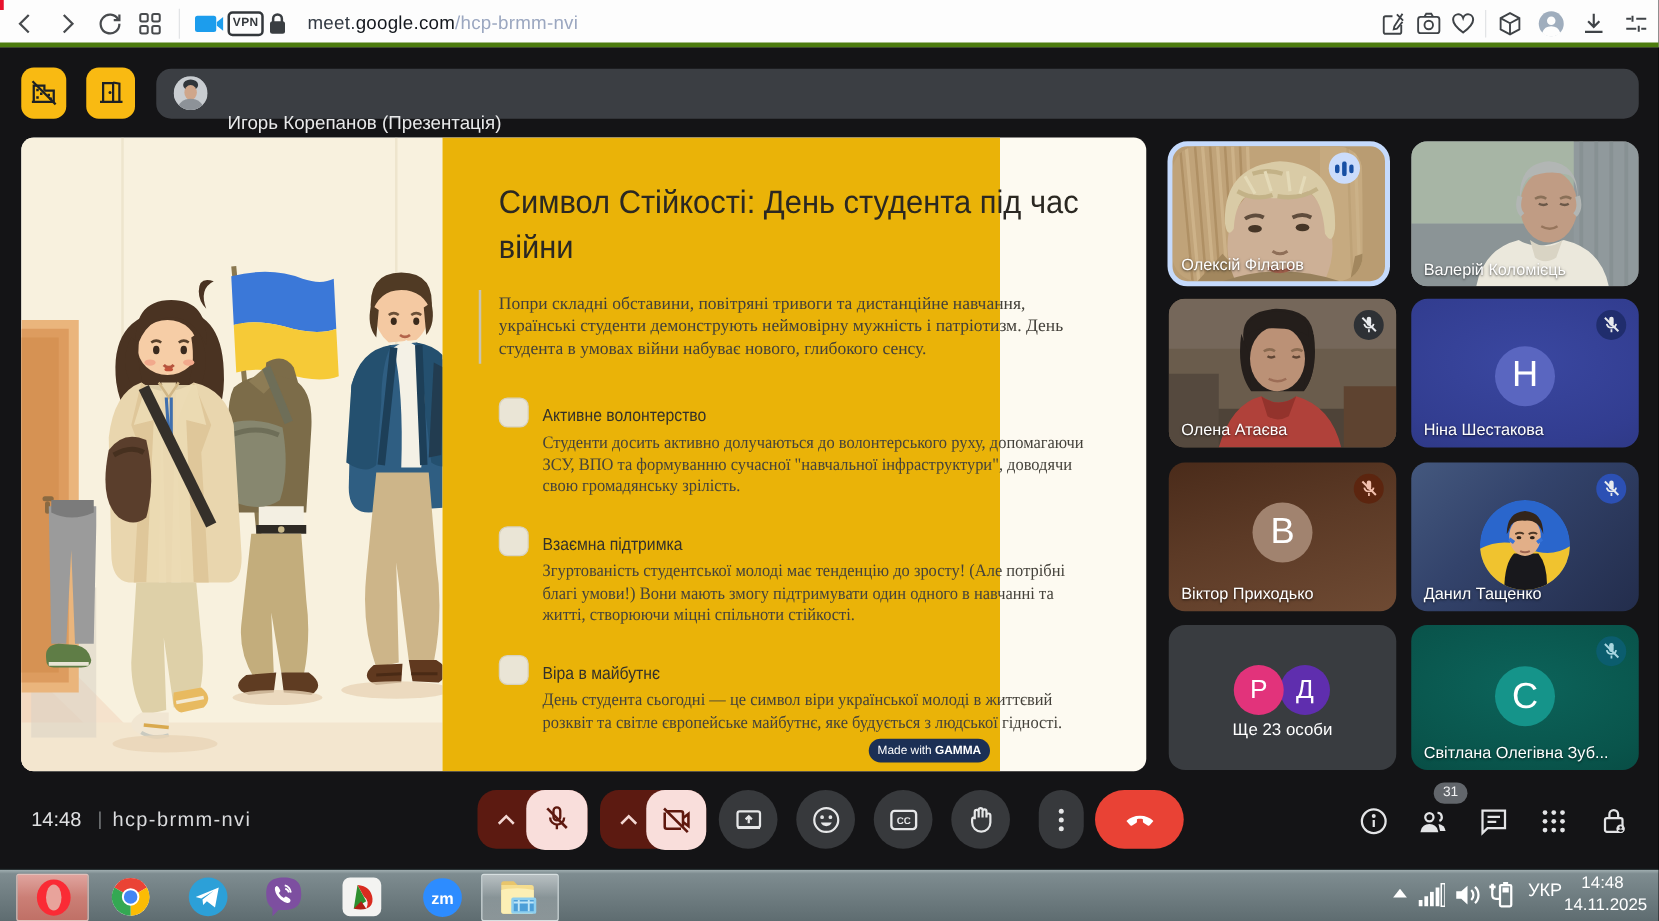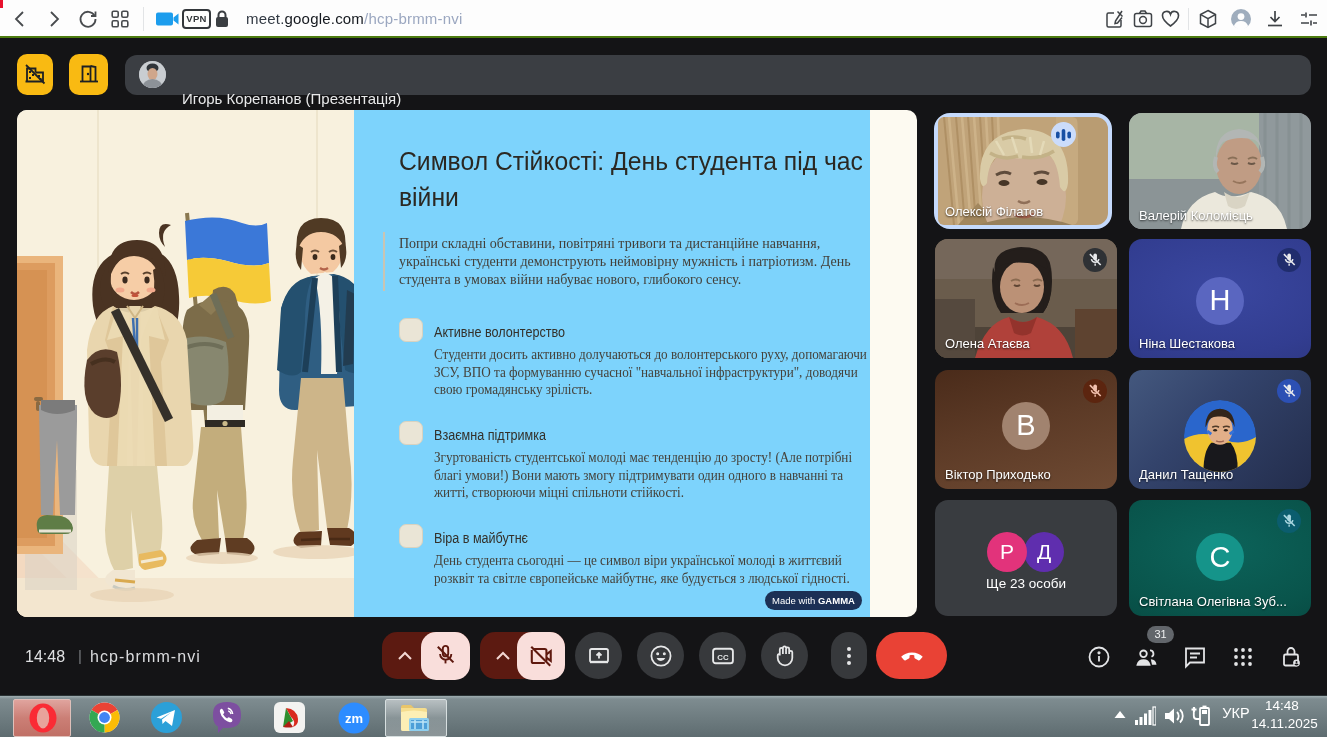--- a/index.html
+++ b/index.html
@@ -1,35 +1,35 @@
 <!DOCTYPE html>
 <html><head>
 <meta charset="utf-8">
 <style>
   * { margin:0; padding:0; box-sizing:border-box; }
   html,body { width:1327px; height:737px; overflow:hidden; background:#000; }
   body { font-family:"Liberation Sans", sans-serif; position:relative; }
   .abs { position:absolute; }
 
   
-  #bbar { left:0; top:0; width:1327px; height:38px; background:#fdfdfd; border-bottom:2px solid #4d7c0f; }
+  #bbar { left:0; top:0; width:1327px; height:38px; background:#fdfdfd; border-bottom:4px solid #4d7c0f; }
   #bbar svg { position:absolute; }
   .url { position:absolute; left:246px; top:10px; font-size:15px; letter-spacing:0.2px; }
 
   
   #meet { left:0; top:38px; width:1327px; height:657px; background:#141416; }
   .ybtn { position:absolute; background:#f9ba12; border-radius:10px; }
   #ppill { position:absolute; left:125px; top:17px; width:1186px; height:40px; background:#3b3e43; border-radius:12px; }
   #pname { position:absolute; left:57px; top:11px; color:#e8e9ea; font-size:15px;margin-top:24px; }
   #pava { position:absolute; left:14px; top:6px; width:27px; height:27px; border-radius:50%; overflow:hidden; background:#9aa0a6; }
 
   
   #slide { position:absolute; left:17px; top:72px; width:900px; height:507px; border-radius:10px; overflow:hidden; background:#fdfaf1; }
   #illus { position:absolute; left:0; top:0; width:337px; height:507px; }
-  #scontent { position:absolute; left:337px; top:0; width:516px; height:507px; background:#7dd3fc; }
+  #scontent { position:absolute; left:337px; top:0; width:446px; height:507px; background:#eab308; }
   #stitle { position:absolute; left:45px; top:33px; width:520px; font-size:26px; line-height:36px; color:#2b2822; transform:scaleX(0.95); transform-origin:0 0; }
   .serif { font-family:"Liberation Serif", serif; }
   #sintro { position:absolute; left:29px; top:122px; width:470px; border-left:2px solid #c9c4b2; padding:3px 0 2px 14px; font-size:14px; line-height:18px; color:#43403a; }
   .chk { position:absolute; left:45px; width:24px; height:24px; background:#eae5d6; border:1px solid #d8d2c0; border-radius:7px; }
   .shead { position:absolute; left:80px; font-size:14px; color:#33302a; transform:scaleX(0.9); transform-origin:0 0; white-space:nowrap; }
   .sbody { position:absolute; left:80px; width:465px; font-size:14px; line-height:17.5px; color:#45423b; transform:scaleX(0.94); transform-origin:0 0; }
   #gbadge { position:absolute; right:8px; bottom:7px; width:97px; height:19px; background:#1c3055; border-radius:10px; color:#fff; font-size:9.5px; text-align:center; line-height:19px; }
 
   
   .tile { position:absolute; border-radius:13px; overflow:hidden; }
@@ -271,21 +271,21 @@
       <div class="shead" style="top:317px;">Взаємна підтримка</div>
       <div class="sbody serif" style="top:339px;">Згуртованість студентської молоді має тенденцію до зросту! (Але потрібні благі умови!) Вони мають змогу підтримувати один одного в навчанні та житті, створюючи міцні спільноти стійкості.</div>
       <div class="chk" style="top:414px;"></div>
       <div class="shead" style="top:420px;">Віра в майбутнє</div>
       <div class="sbody serif" style="top:442px;">День студента сьогодні — це символ віри української молоді в життєвий розквіт та світле європейське майбутнє, яке будується з людської гідності.</div>
       <div id="gbadge">Made with <b>GAMMA</b></div>
     </div>
   </div>
 
   <div style="position:absolute;left:934px;top:75px;width:178px;height:116px;border:4px solid #c5dafc;border-radius:16px;background:#b99c72;">
-    <div style="position:absolute;left:0;top:0;width:140px;height:108px;border-radius:6px;overflow:hidden;">
+    <div style="position:absolute;left:0;top:0;width:152px;height:108px;border-radius:20px;overflow:hidden;">
       <svg width="170" height="108" viewBox="0 0 170 108">
         <rect width="170" height="108" fill="#c0a379"></rect>
         <g stroke="#aa8b60" stroke-width="2" opacity="0.8">
           <path d="M6 0 L16 108 M18 0 L27 108 M30 0 L38 108 M42 0 L49 108 M54 0 L59 108 M140 0 L144 108 M152 0 L155 108 M163 0 L165 108"></path>
         </g>
         <g stroke="#cfb68c" stroke-width="2.6" opacity="0.85">
           <path d="M11 0 L21 108 M24 0 L33 108 M36 0 L44 108 M48 0 L54 108 M60 0 L64 108 M146 0 L150 108 M158 0 L160 108"></path>
         </g>
         <rect x="118" y="0" width="52" height="108" fill="#cbb186" opacity="0.55"></rect>
         <path d="M20 108 L40 86 L60 108 z" fill="#a2875e"></path>

